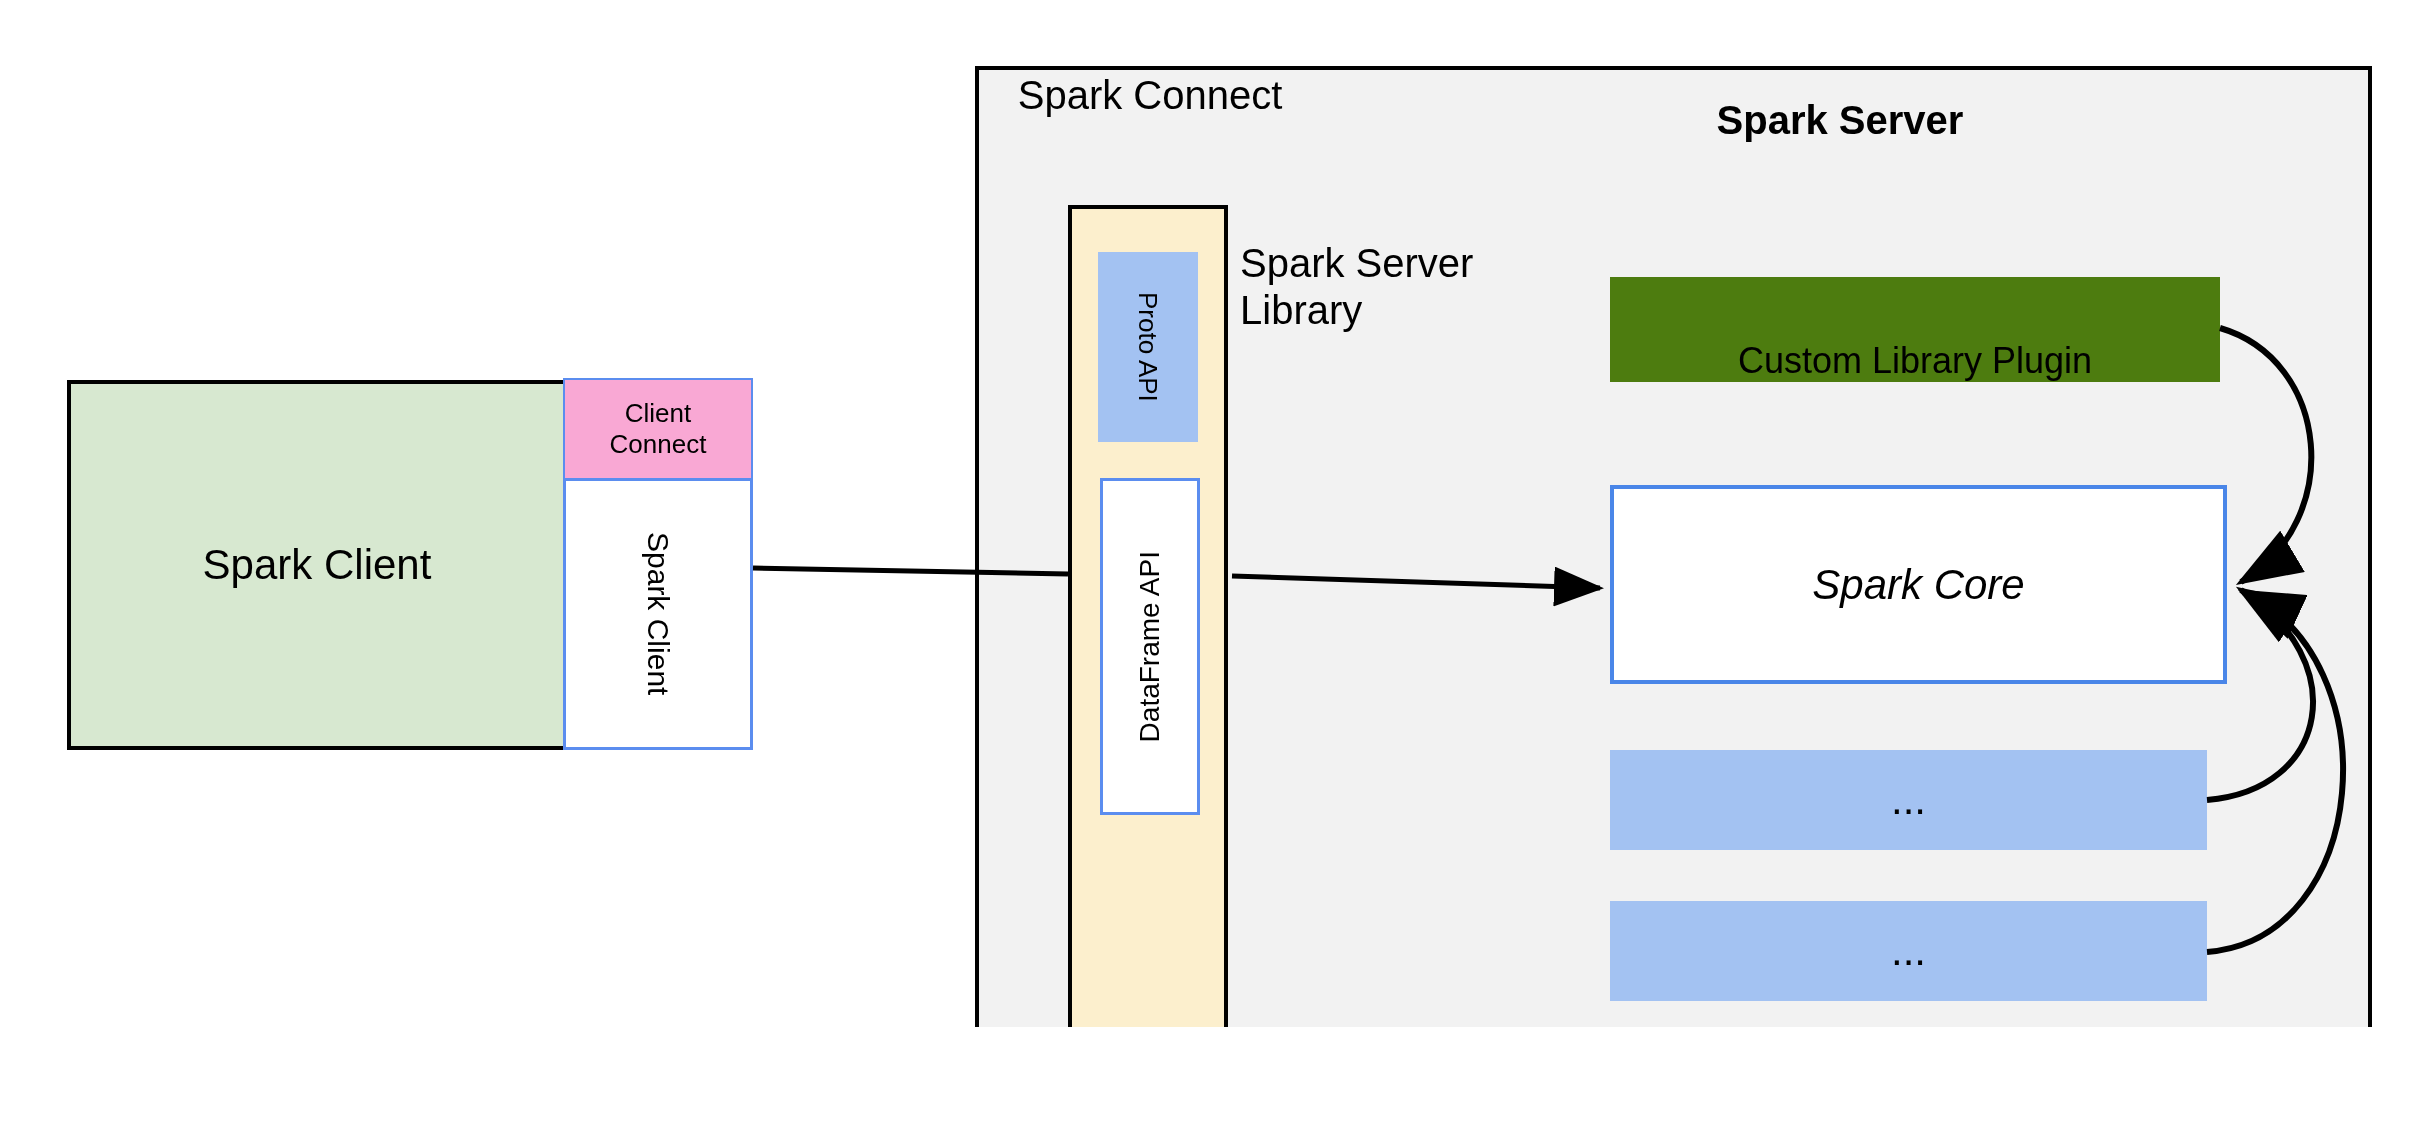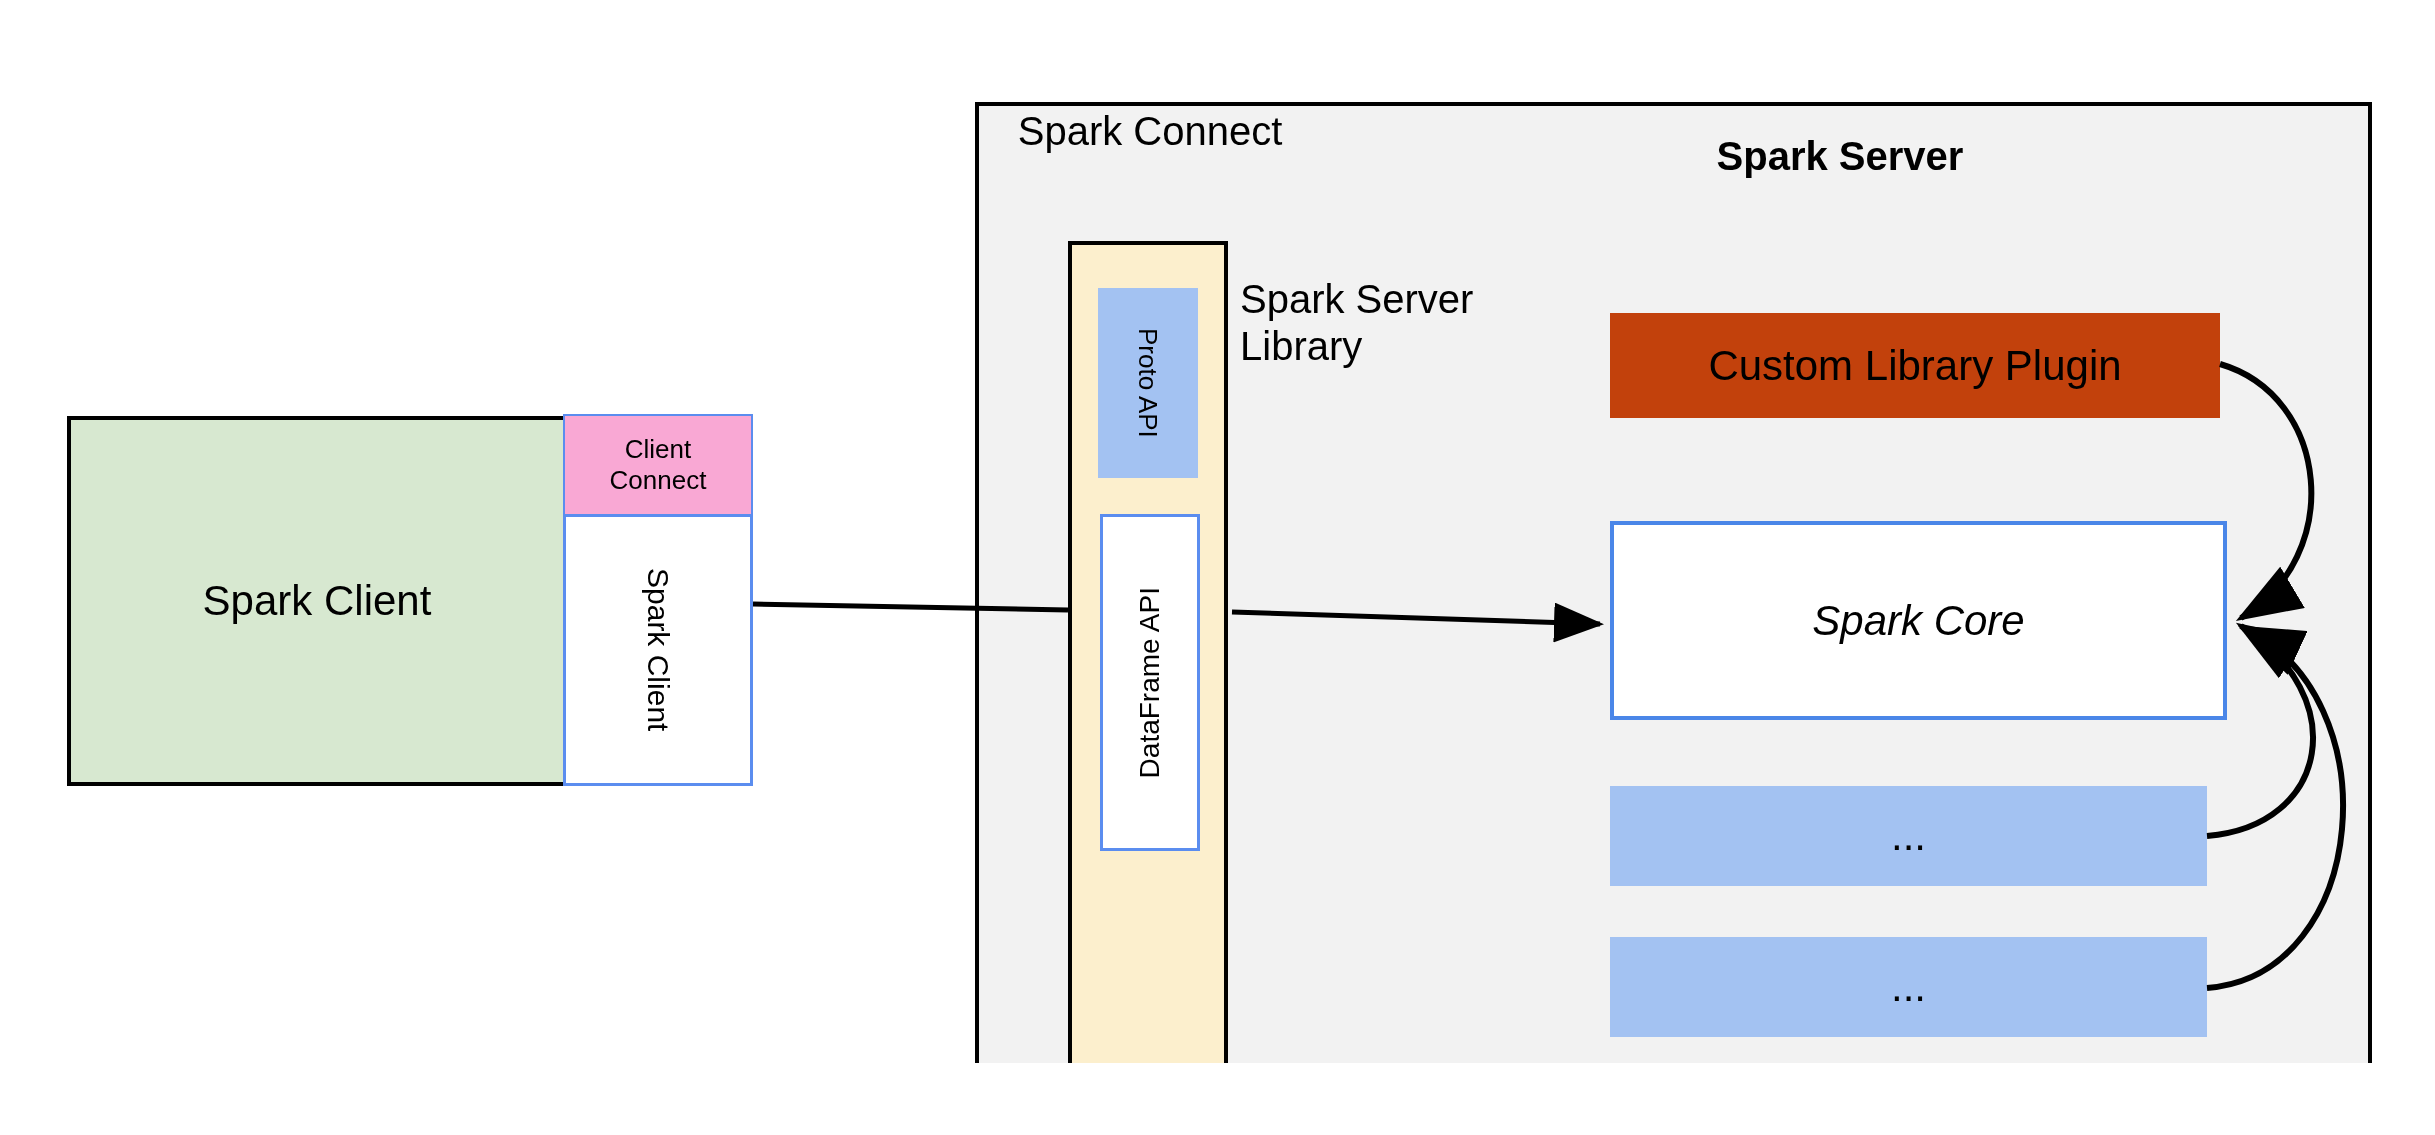--- a/index.html
+++ b/index.html
@@ -11,21 +11,20 @@
   body {
     font-family: "Liberation Sans", sans-serif;
     -webkit-font-smoothing: antialiased;
   }
   #canvas {
     position: relative;
     width: 2435px;
     height: 1027px;
     background: #ffffff;
     overflow: hidden;
-    margin-top: 36px;
   }
 
   .box {
     position: absolute;
     box-sizing: border-box;
     display: flex;
     align-items: center;
     justify-content: center;
     text-align: center;
     color: #000000;
@@ -157,23 +156,24 @@
     white-space: nowrap;
     transform: rotate(180deg);
   }
 
   
   #custom-library-plugin {
     left: 1610px;
     top: 277px;
     width: 610px;
     height: 105px;
-    background: #c2410c;
-    font-size: 42px;
-    z-index: 5;
+    background: #4d7c0f;
+    font-size: 36px;
+    z-index: 5;
+    align-items: flex-end;
   }
 
   #spark-core {
     left: 1610px;
     top: 485px;
     width: 617px;
     height: 199px;
     background: #ffffff;
     border: 4px solid #4A86E8;
     font-size: 42px;

